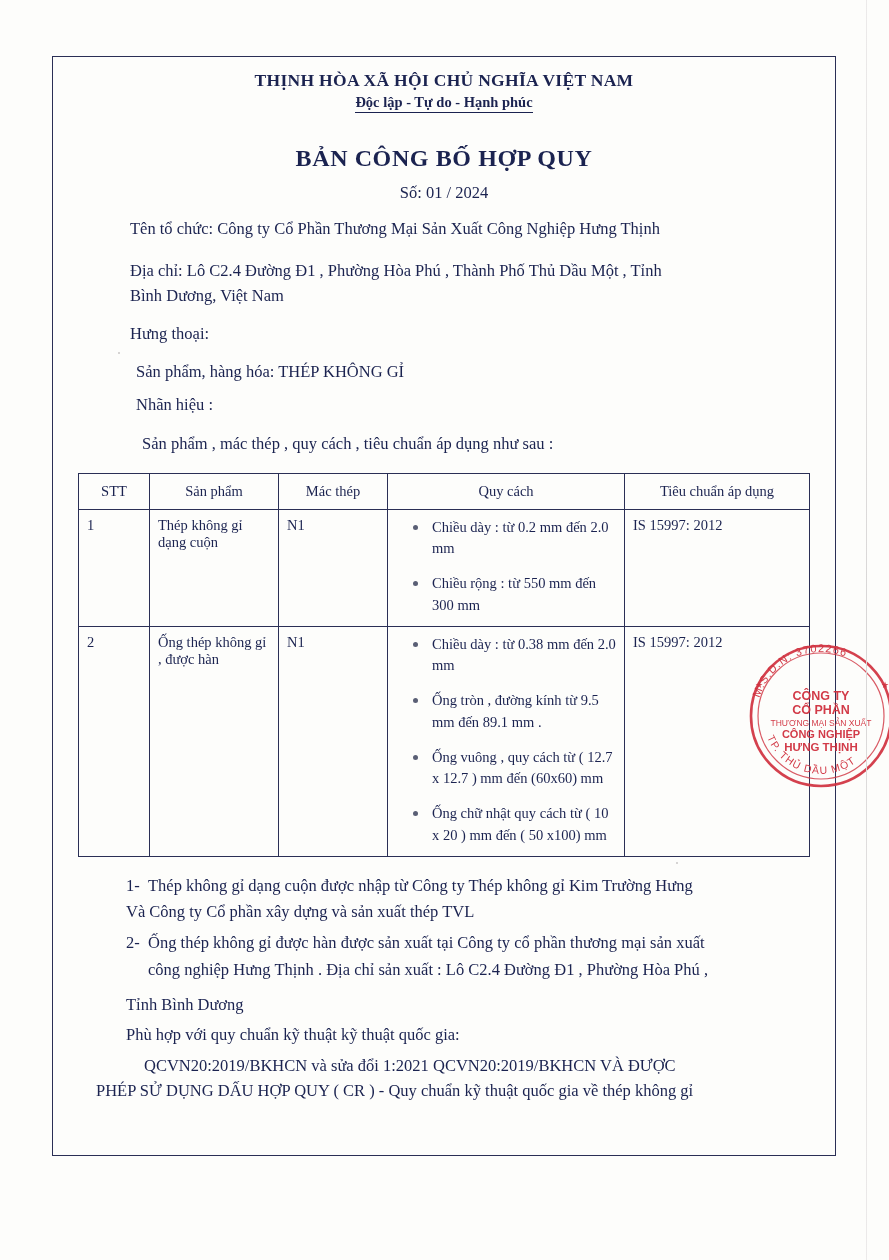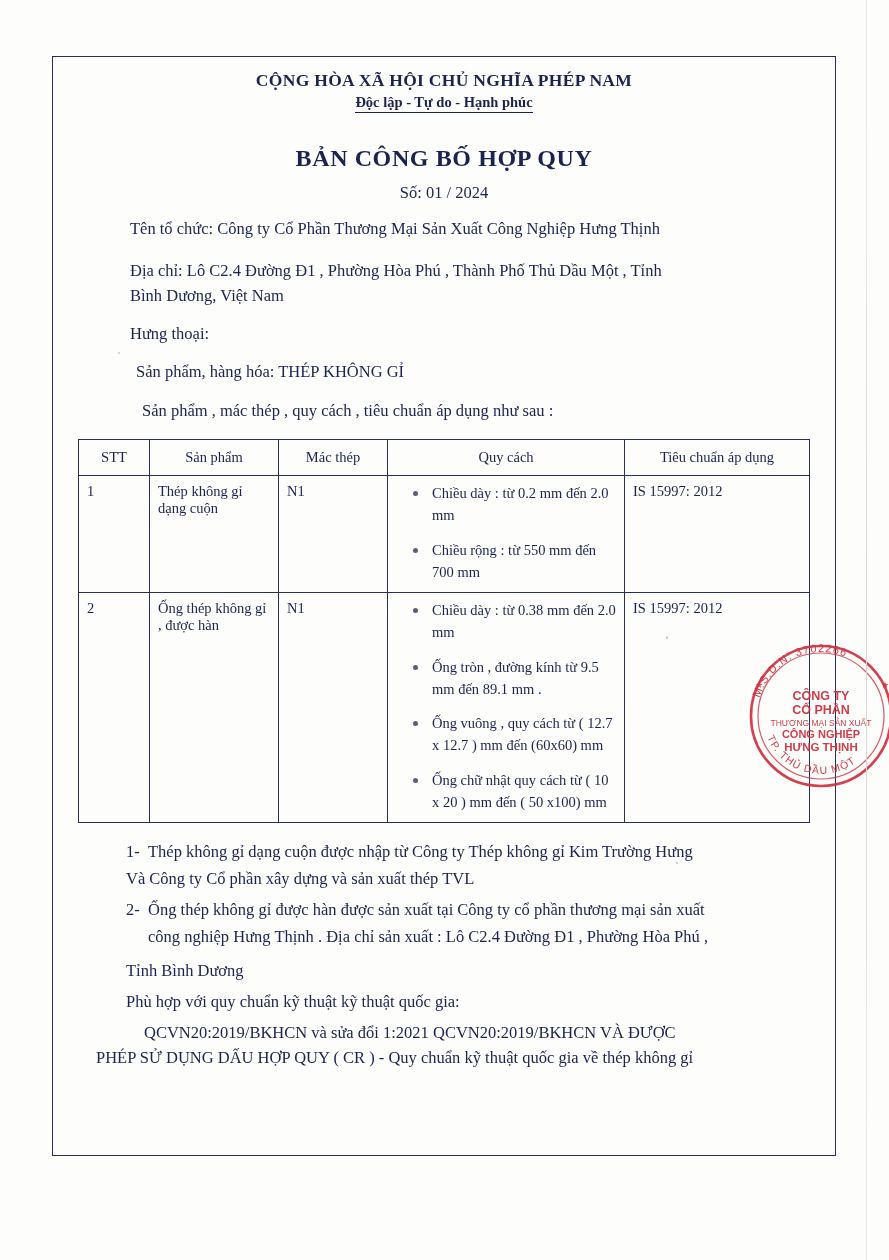--- a/index.html
+++ b/index.html
@@ -171,58 +171,59 @@
 </head>
 <body>
 
 <div class="page">
 
   <div class="scan-frame"></div>
 
   <div class="content">
 
     <div class="center">
-      <div class="nation">CỘNG HÒA XÃ HỘI CHỦ NGHĨA PHÉP NAM</div>
+      <div class="nation">THỊNH HÒA XÃ HỘI CHỦ NGHĨA VIỆT NAM</div>
       <div><span class="motto">Độc lập - Tự do - Hạnh phúc</span></div>
       <div class="doc-title">BẢN CÔNG BỐ HỢP QUY</div>
       <div class="doc-number">Số: 01 / 2024</div>
     </div>
 
     <div class="para indent1">Tên tổ chức: Công ty Cổ Phần Thương Mại Sản Xuất Công Nghiệp Hưng Thịnh</div>
     <div class="para indent1" style="margin-top:17px;">
       <span>Địa chỉ: Lô C2.4 Đường Đ1 , Phường Hòa Phú , Thành Phố Thủ Dầu Một , Tỉnh</span><br>
       <span>Bình Dương, Việt Nam</span>
     </div>
     <div class="para indent1">Hưng thoại:</div>
 
     <div class="para indent2">
       <span>Sản phẩm, hàng hóa:</span>
       <span class="strong-inline">THÉP KHÔNG GỈ</span>
     </div>
+    <div class="para indent2" style="margin-top:8px;">Nhãn hiệu :</div>
     <div class="para indent3" style="margin-top:14px;">Sản phẩm , mác thép , quy cách , tiêu chuẩn áp dụng như sau :</div>
 
     <table class="spec">
       <thead>
         <tr>
           <th class="col-stt">STT</th>
           <th class="col-prod">Sản phẩm</th>
           <th class="col-mac">Mác thép</th>
           <th class="col-spec">Quy cách</th>
           <th class="col-std">Tiêu chuẩn áp dụng</th>
         </tr>
       </thead>
       <tbody>
         <tr>
           <td class="ctr">1</td>
           <td class="just">Thép không gỉ dạng cuộn</td>
           <td class="ctr">N1</td>
           <td>
             <ul class="speclist">
               <li>Chiều dày : từ 0.2 mm đến 2.0 mm</li>
-              <li>Chiều rộng : từ 550 mm đến 700 mm</li>
+              <li>Chiều rộng : từ 550 mm đến 300 mm</li>
             </ul>
           </td>
           <td>IS 15997: 2012</td>
         </tr>
         <tr>
           <td class="ctr">2</td>
           <td class="just">Ống thép không gỉ , được hàn</td>
           <td class="ctr">N1</td>
           <td>
             <ul class="speclist">

